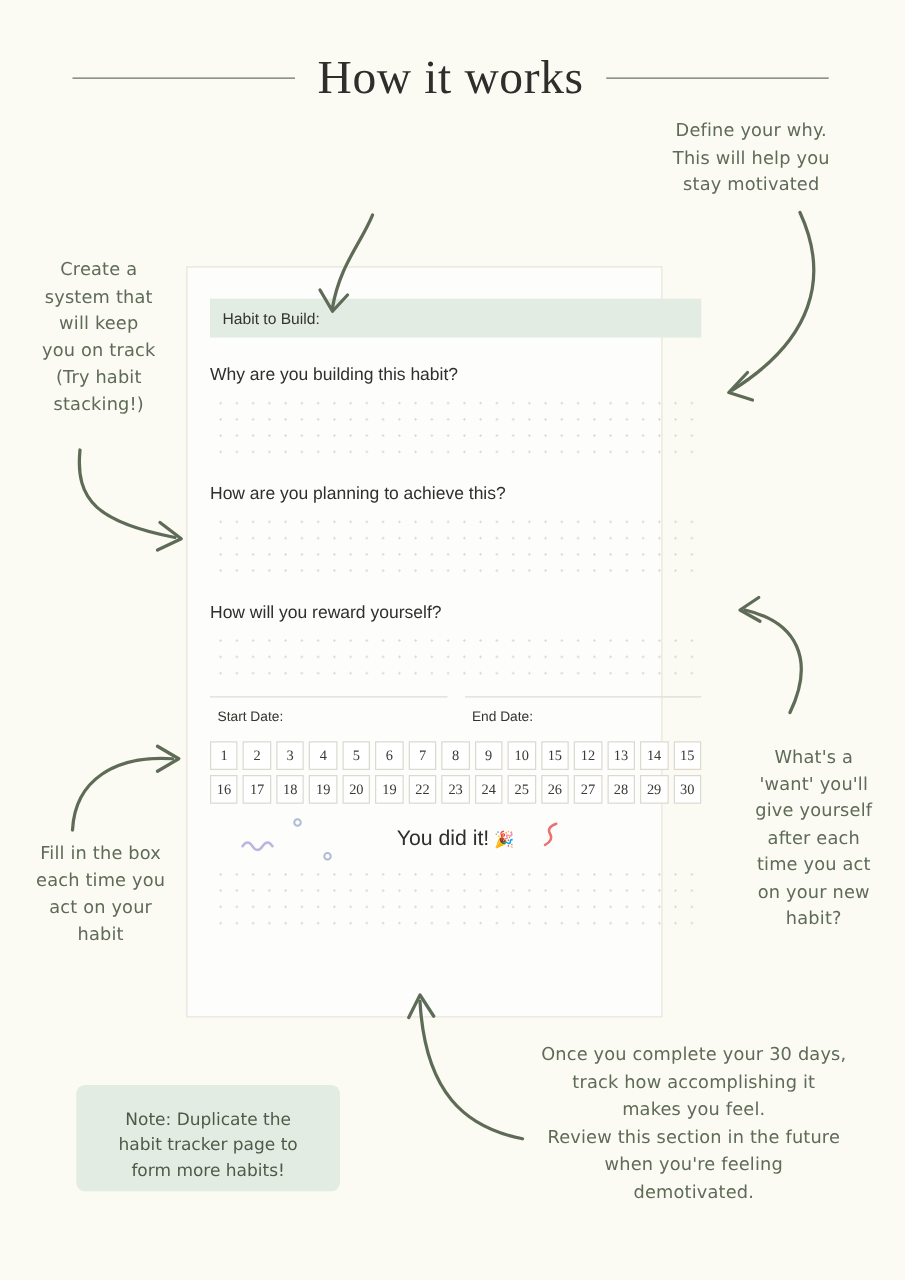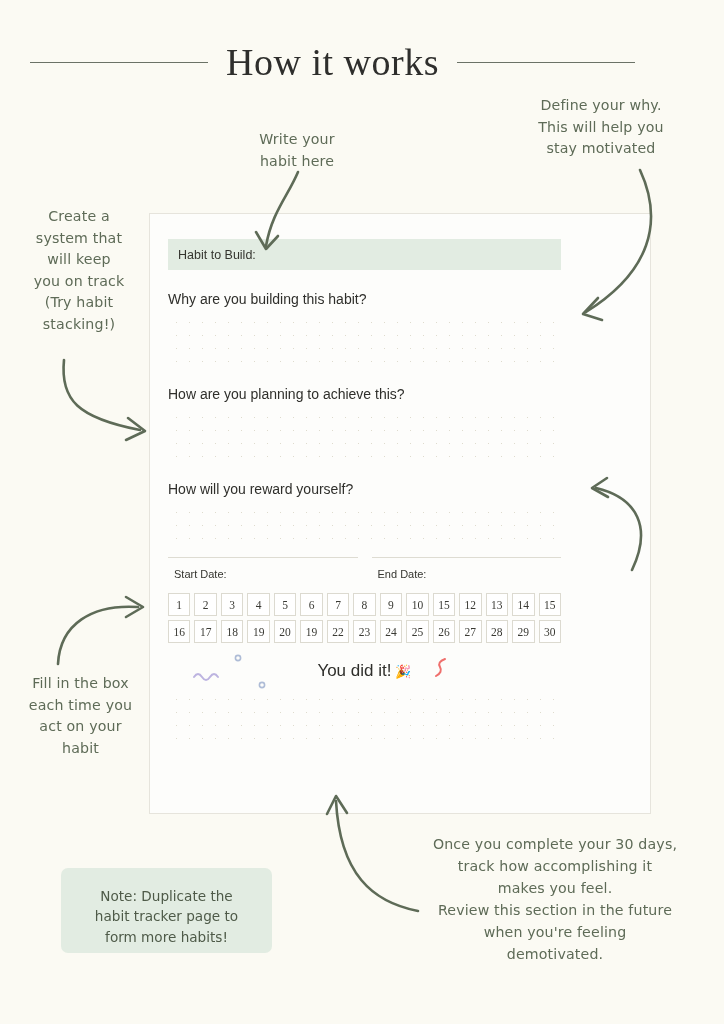--- a/index.html
+++ b/index.html
@@ -7,29 +7,29 @@
     width:724px;height:1024px;
     background:#fbfaf3;
     font-family:"Liberation Serif",serif;
     position:relative;overflow:hidden;
     -webkit-font-smoothing:antialiased;
   }
   .page{position:absolute;inset:0;}
 
   
   .header{position:absolute;top:40px;left:0;width:665px;
-    display:flex;align-items:center;justify-content:center;gap:18px;}
+    display:flex;align-items:center;justify-content:center;gap:18px;padding-left:28px;}
   .rule{height:1px;background:#6b7266;flex:0 0 auto;}
   .rule.left{width:178px;}
   .rule.right{width:178px;}
   .title{font-family:"Liberation Serif",serif;font-size:38px;color:#2e2e2c;
     letter-spacing:.5px;white-space:nowrap;font-weight:400;}
 
   
-  .card{position:absolute;left:149px;top:213px;width:502px;height:601px;
+  .card{position:absolute;left:149px;top:213px;width:381px;height:601px;
     background:#fdfdfb;border:1px solid #e6e4dc;box-sizing:border-box;}
   .card-inner{position:absolute;left:18px;top:25px;width:393px;}
 
   .habit-banner{background:#e2ece2;height:31px;display:flex;align-items:center;
     padding-left:10px;box-sizing:border-box;}
   .habit-banner span{font-family:"Liberation Sans",sans-serif;font-size:12.5px;color:#35352f;}
 
   .q{font-family:"Liberation Sans",sans-serif;font-size:14px;color:#2f2f2b;
     margin-top:21px;margin-bottom:6px;}
 
@@ -166,29 +166,34 @@
       <div class="dotarea h4b"></div>
     </div>
   </div>
 
   <div class="anno anno-a" style="white-space: pre-line;">Create a
 system that
 will keep
 you on track
 (Try habit
 stacking!)</div>
-  <div class="anno anno-b" style="white-space: pre-line;">Write your
-habit here</div>
   <div class="anno anno-c" style="white-space: pre-line;">Define your why.
 This will help you
 stay motivated</div>
   <div class="anno anno-d" style="white-space: pre-line;">Fill in the box
 each time you
 act on your
 habit</div>
+  <div class="anno anno-e" style="white-space: pre-line;">What's a
+'want' you'll
+give yourself
+after each
+time you act
+on your new
+habit?</div>
   <div class="anno anno-f" style="white-space: pre-line;">Once you complete your 30 days,
 track how accomplishing it
 makes you feel.
 Review this section in the future
 when you're feeling
 demotivated.</div>
 
   <div class="note">
     <div class="note-text" style="white-space: pre-line; margin-top: 12px;">Note: Duplicate the
 habit tracker page to

